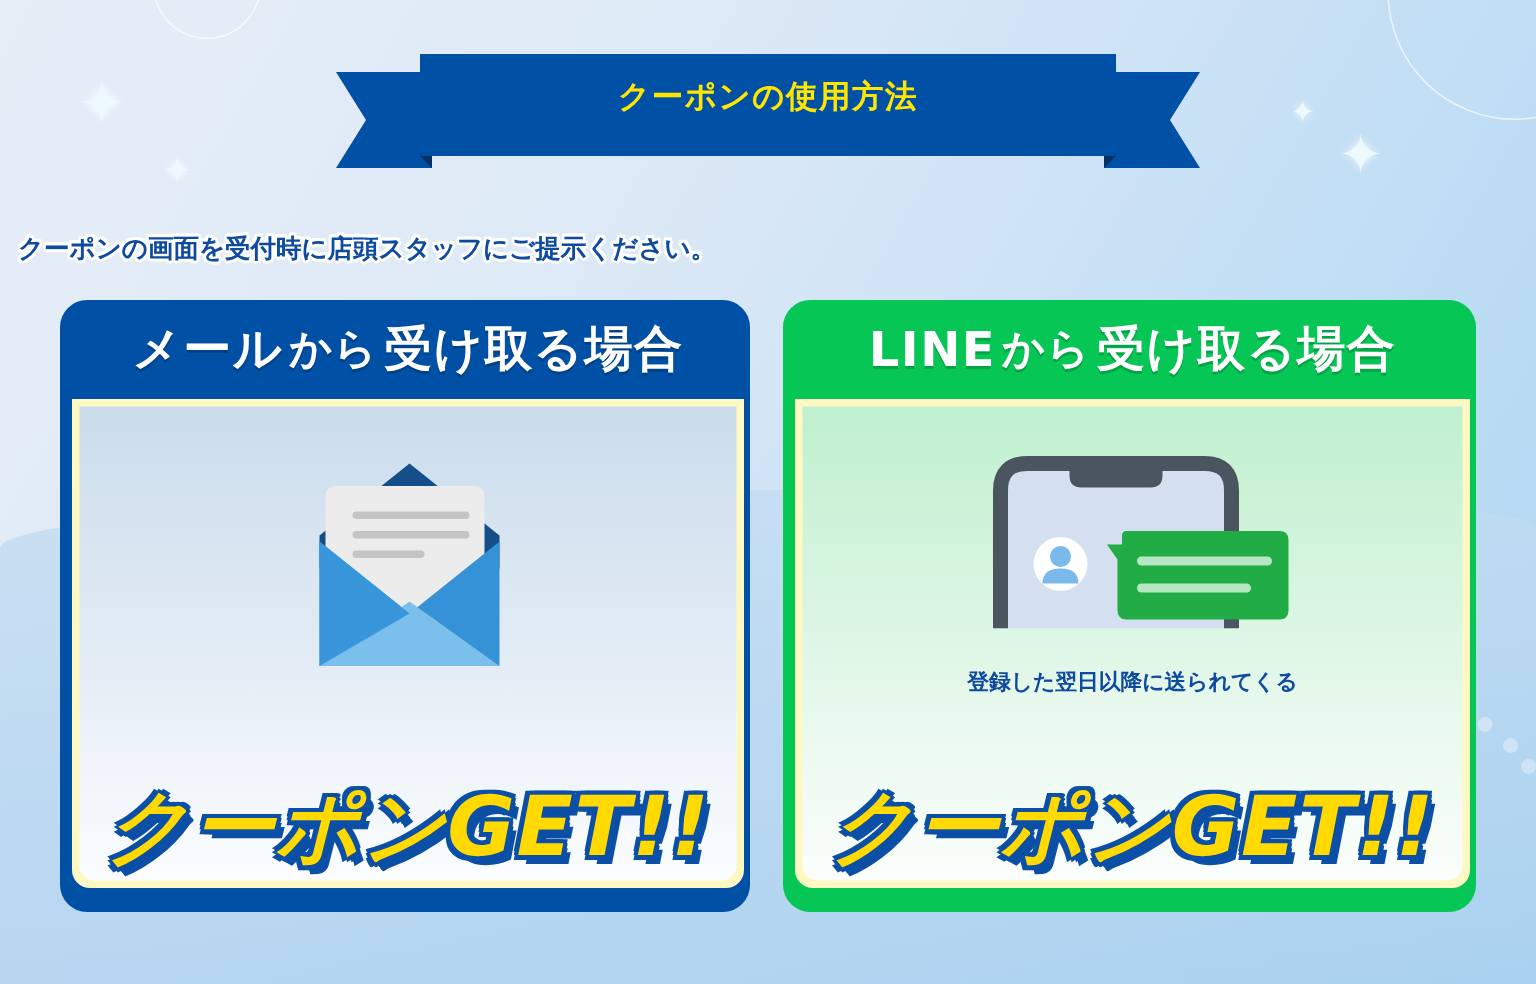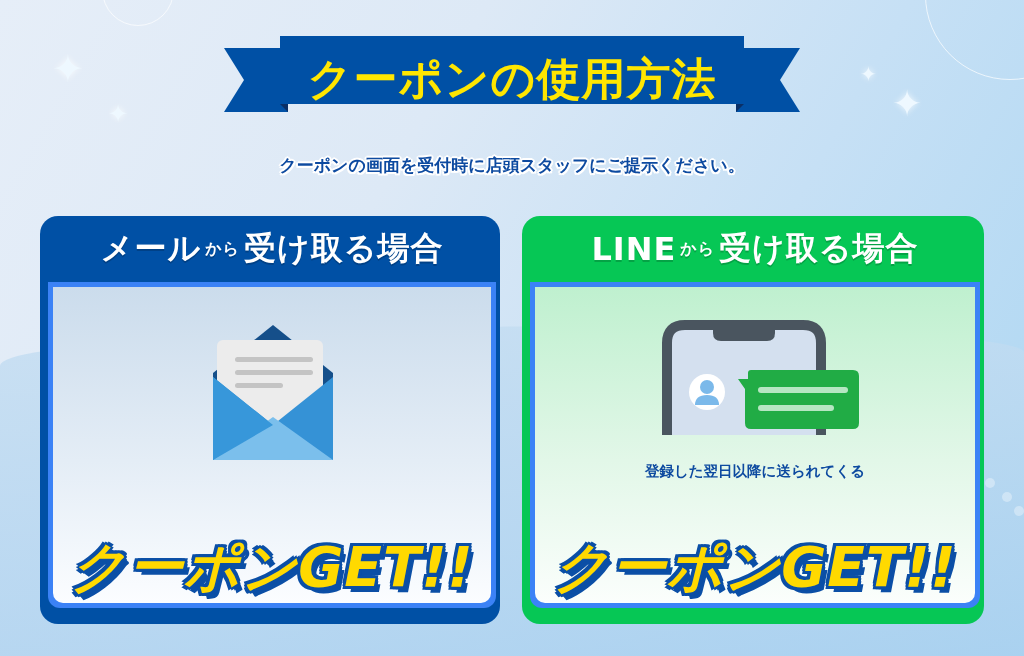--- a/index.html
+++ b/index.html
@@ -17,41 +17,42 @@
   }
   .deco-circle { position: absolute; border-radius: 50%; border: 1.5px solid rgba(255,255,255,0.7); }
   .sparkle { position: absolute; color: #eef8ff; line-height: 1; text-shadow: 0 0 6px rgba(255,255,255,0.8); }
   .bubble-dot { position: absolute; border-radius: 50%; background: rgba(255,255,255,0.35); }
 
   
   .ribbon { position: absolute; left: 224px; top: 36px; width: 576px; height: 80px; }
   .ribbon svg { position: absolute; left: 0; top: 0; }
   .ribbon-title {
     position: absolute; left: 0; right: 0; top: 14px; text-align: center;
-    font-size: 44px; font-weight: bold; color: #ffe600; letter-spacing: 1px;
+    font-size: 21px; font-weight: bold; color: #ffe600; letter-spacing: 1px;
   }
   .subtitle {
-    position: absolute; left: 0; right: 0; top: 154px; text-align: center;
+    position: absolute; left: 0; right: 0; top: 154px; 
     font-size: 17px; font-weight: bold; color: #0d4aa0;
     text-shadow: 2px 0 0 #fff, -2px 0 0 #fff, 0 2px 0 #fff, 0 -2px 0 #fff,
                  1.5px 1.5px 0 #fff, -1.5px -1.5px 0 #fff, 1.5px -1.5px 0 #fff, -1.5px 1.5px 0 #fff;
+    padding-left: 12px;
   }
 
   
-  .card { position: absolute; top: 216px; border-radius: 18px; padding: 0 4px 8px 8px; }
+  .card { position: absolute; top: 200px; border-radius: 18px; padding: 0 4px 8px 8px; }
   .card.mail { left: 40px; width: 460px; height: 408px; background: #0050a5; }
   .card.line { left: 522px; width: 462px; height: 408px; background: #06c755; }
   .card-title {
     height: 66px; display: flex; align-items: center; justify-content: center;
     font-weight: bold; color: #fff; font-size: 32px; letter-spacing: 1px;
     text-shadow: 0 2px 0 rgba(0,0,0,0.18);
   }
-  .card-title .small { font-size: 16px; margin: 0 4px; }
+  .card-title .small { font-size: 28px; margin: 0 4px; }
   .card-body {
-    position: relative; height: 326px; background: #3b82f6; border-radius: 0 0 12px 12px; padding: 5px;
+    position: relative; height: 326px; background: #fef9c3; border-radius: 0 0 12px 12px; padding: 5px;
   }
   .card-inner { position: absolute; inset: 5px; border-radius: 0 0 10px 10px; }
   .mail .card-inner { background: linear-gradient(180deg, #cbdcec 0%, #e4edf6 55%, #fbfdff 100%); }
   .line .card-inner { background: linear-gradient(180deg, #bff0cf 0%, #e2f7e8 55%, #fbfefc 100%); }
 
   .desc {
     position: absolute; left: 0; right: 0; text-align: center;
     font-size: 14.5px; font-weight: bold; color: #0d4aa0; line-height: 28px;
   }
   .get {

